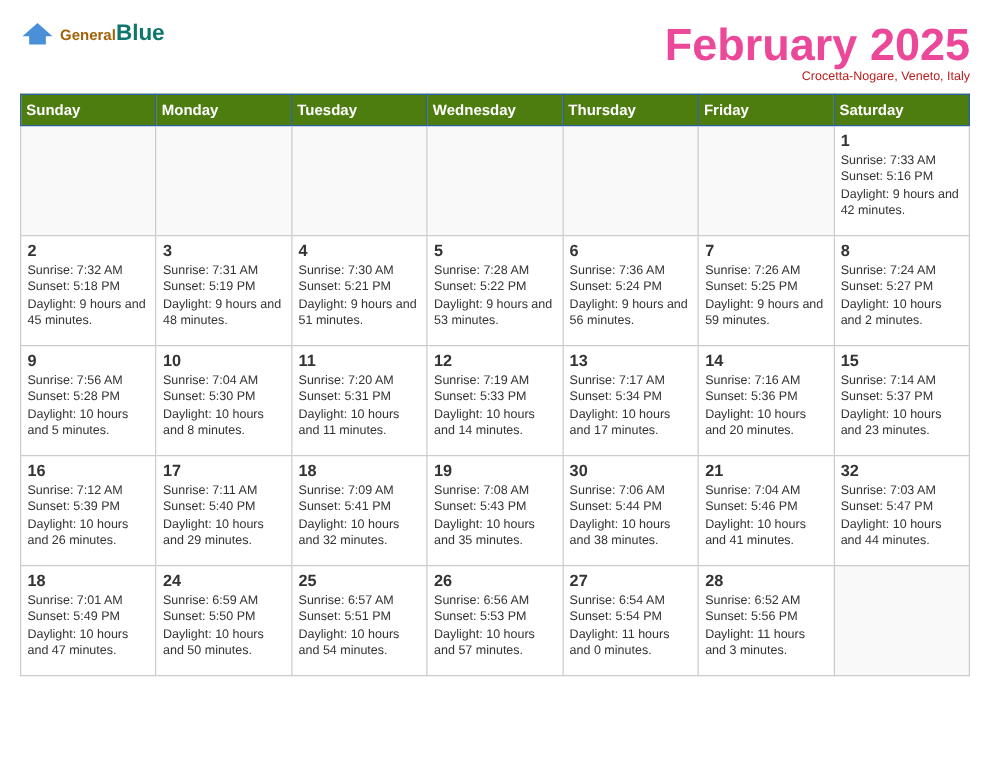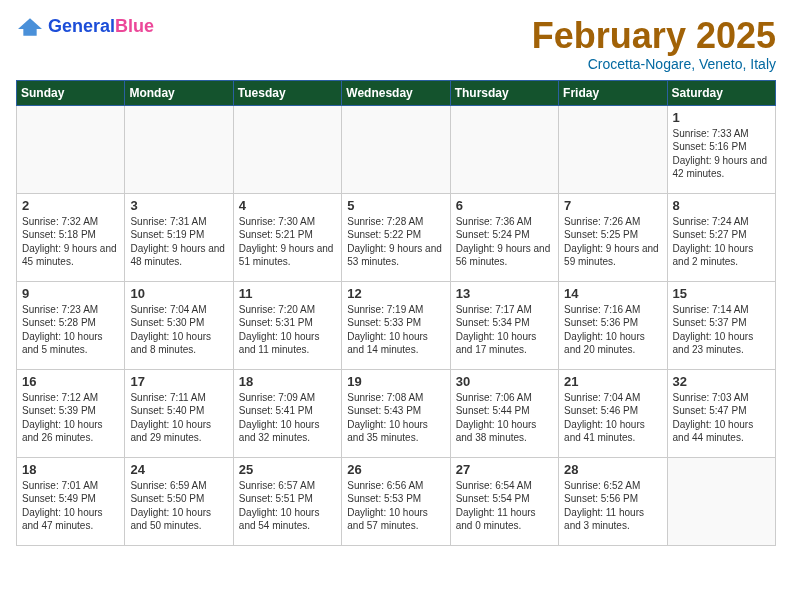--- a/index.html
+++ b/index.html
@@ -15,53 +15,53 @@
       justify-content: space-between;
       align-items: flex-start;
       margin-bottom: 8px;
     }
     .logo {
       display: flex;
       align-items: center;
       gap: 4px;
     }
     .logo-text-general {
-      font-size: 18px;
-      font-weight: bold;
-      color: #1d4ed8;
+      font-size: 12px;
+      font-weight: bold;
+      color: #a16207;
     }
     .logo-text-blue {
       font-size: 18px;
       font-weight: bold;
-      color: #ec4899;
+      color: #0f766e;
     }
     .logo-icon {
       width: 28px;
       height: 20px;
     }
     .title-block {
       text-align: right;
     }
     .month-title {
       font-size: 36px;
       font-weight: bold;
-      color: #a16207;
+      color: #ec4899;
       line-height: 1.1;
     }
     .location {
-      font-size: 14px;
-      color: #0369a1;
+      font-size: 10px;
+      color: #b91c1c;
     }
     table {
       width: 100%;
       border-collapse: collapse;
       table-layout: fixed;
     }
     thead th {
-      background-color: #14532d;
+      background-color: #4d7c0f;
       color: #fff;
       font-size: 12px;
       font-weight: bold;
       padding: 5px 4px;
       text-align: left;
       border: 1px solid #2a5fa0;
     }
     td {
       border: 1px solid #ccc;
       vertical-align: top;
@@ -171,21 +171,21 @@
         <td>
           <div class="day-num">8</div>
           <div class="day-info">Sunrise: 7:24 AM
 Sunset: 5:27 PM
 Daylight: 10 hours and 2 minutes.</div>
         </td>
       </tr>
       <tr>
         <td>
           <div class="day-num">9</div>
-          <div class="day-info">Sunrise: 7:23 AM
+          <div class="day-info">Sunrise: 7:56 AM
 Sunset: 5:28 PM
 Daylight: 10 hours and 5 minutes.</div>
         </td>
         <td>
           <div class="day-num">10</div>
           <div class="day-info">Sunrise: 7:04 AM
 Sunset: 5:30 PM
 Daylight: 10 hours and 8 minutes.</div>
         </td>
         <td>

